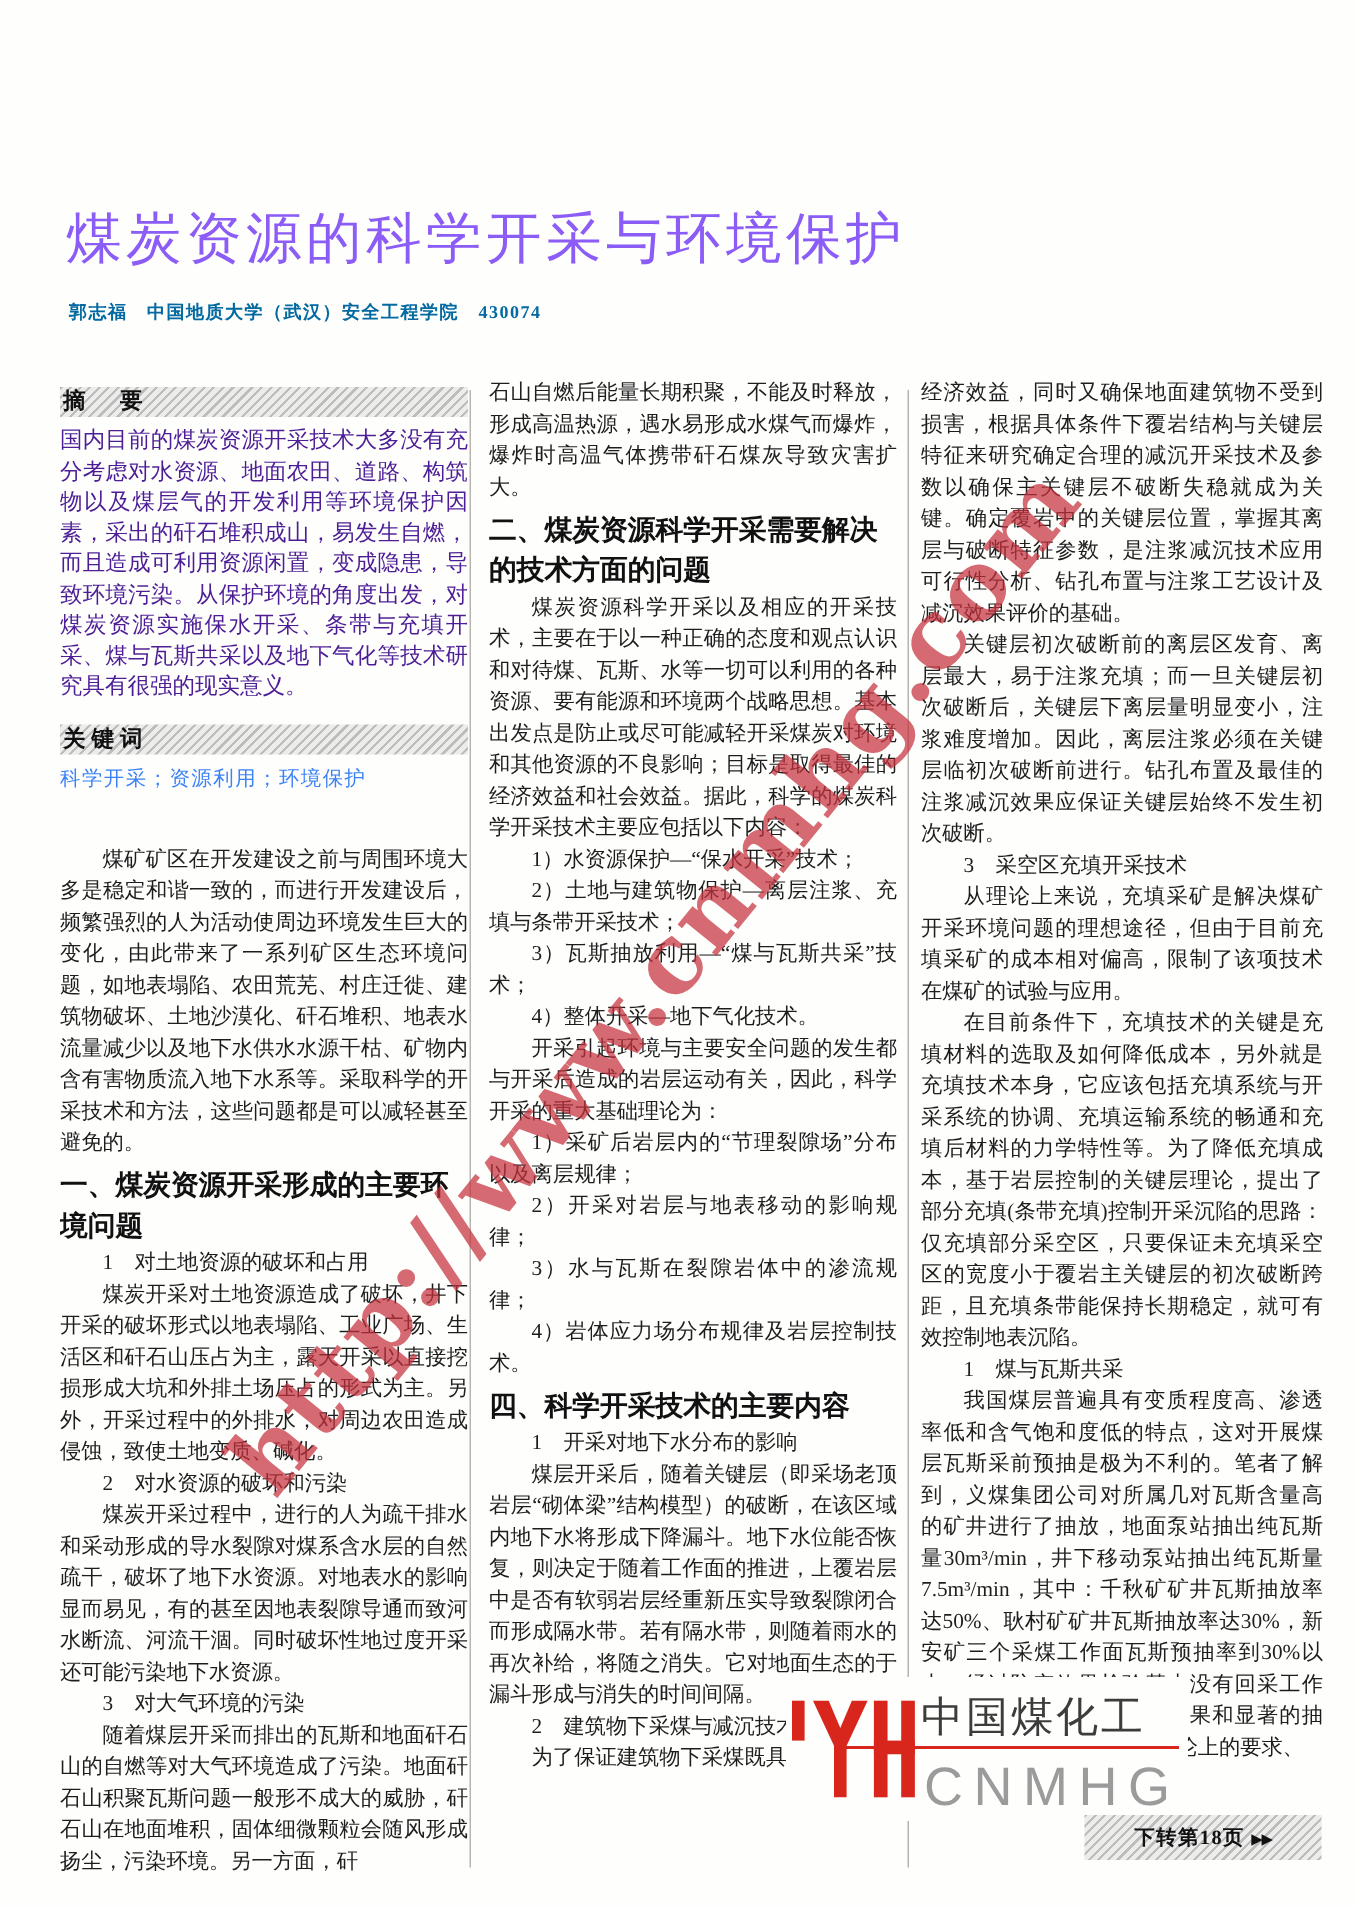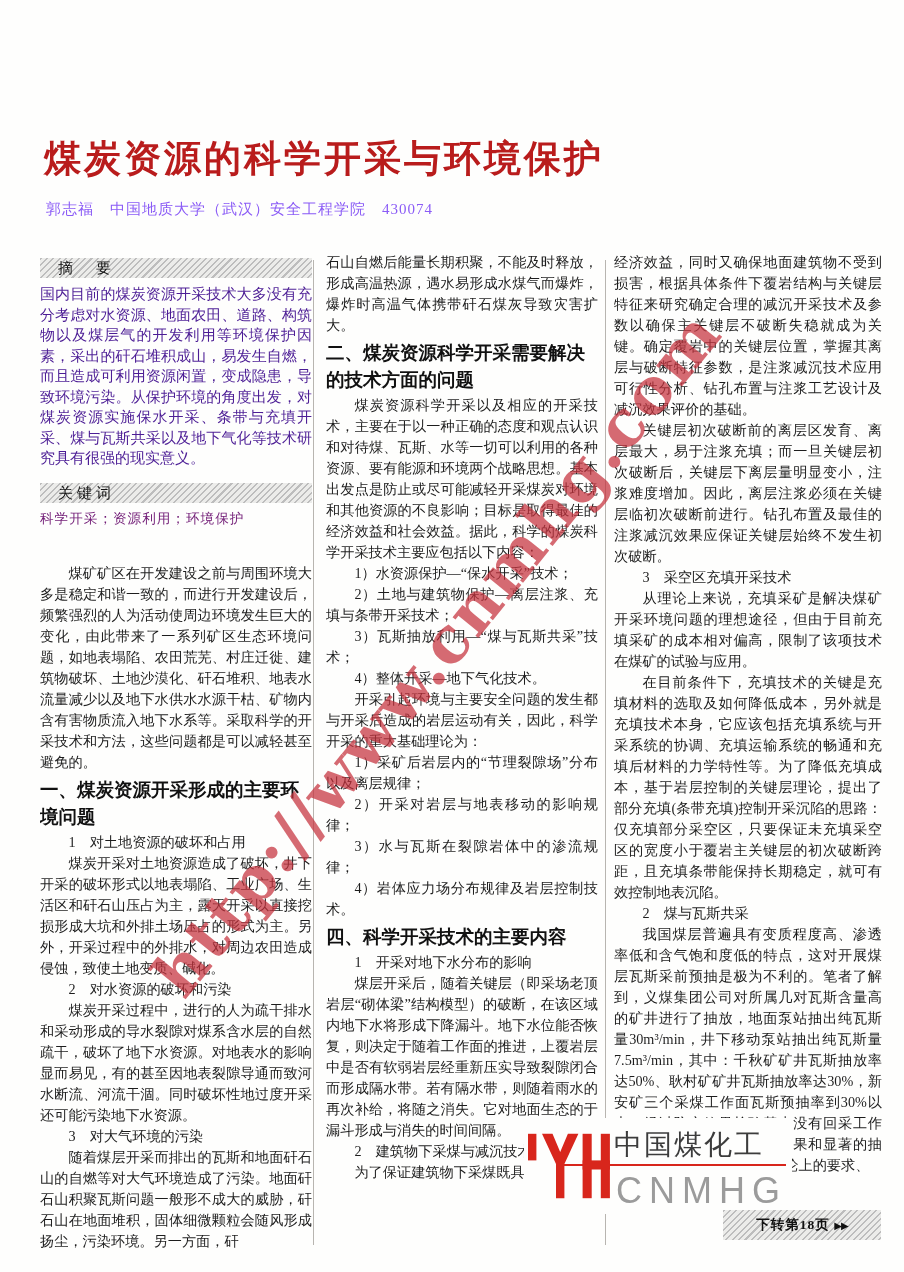--- a/index.html
+++ b/index.html
@@ -6,25 +6,25 @@
   .page{
     position:relative; width:904px; height:1272px; margin:0 auto;
     background:#fefefd; overflow:hidden;
     font-family:"Liberation Serif","DejaVu Serif",serif;
     color:#1d1d1d;
   }
   
   .title{
     position:absolute; left:44px; top:134px; width:700px; margin:0;
     font-family:"Liberation Sans","DejaVu Sans",sans-serif;
-    font-weight:700; font-size:37px; letter-spacing:3px; color:#b91c1c;
+    font-weight:400; font-size:37px; letter-spacing:3px; color:#8b5cf6;
   }
   .author{
     position:absolute; left:46px; top:200px; width:620px;
-    font-weight:normal; font-size:15px; letter-spacing:1px; color:#8b5cf6;
+    font-weight:bold; font-size:12px; letter-spacing:1px; color:#0369a1;
   }
   
   .col{
     position:absolute; top:252px; height:996px; overflow:hidden;
     font-size:14.2px; line-height:21px; text-align:justify;
   }
   .col1{left:40px;  width:272px;}
   .col2{left:326px; width:272px;}
   .col3{left:614px; width:268px;}
   .col p{margin:0; text-indent:2em;}
@@ -38,29 +38,29 @@
     font-size:14.2px; line-height:21px; font-weight:normal;
     margin:0; text-indent:2em; text-align:left;
   }
   
   .hatch{
     background:repeating-linear-gradient(135deg,#bdbdbd 0 1.5px,#ececea 1.5px 4.5px);
   }
   .label-bar{
     height:20px; line-height:20px; margin:14px 0 6px 0;
     font-family:"Liberation Sans","DejaVu Sans",sans-serif;
-    font-weight:400; font-size:15px; letter-spacing:4px; color:#111;
-    padding-left:18px;
+    font-weight:700; font-size:15px; letter-spacing:4px; color:#111;
+    padding-left:2px;
   }
   .label-bar:first-child{margin-top:6px;}
   .abstract-text{
     font-size:15px; line-height:20.5px; text-align:justify; color:#4c1d95;
   }
   .keywords-text{
-    font-size:13.6px; line-height:20px; color:#701a75; letter-spacing:1px;
+    font-size:13.6px; line-height:20px; color:#3b82f6; letter-spacing:1px;
   }
   .abstract-gap{height:34px;}
   
   .vrule{position:absolute; top:260px; width:1px; height:985px; background:#b8b5b0;}
   .vrule1{left:313px;}
   .vrule2{left:605px;}
   
   .watermark{
     position:absolute; left:5px; top:612px; width:880px; height:96px;
     text-align:center; font-family:"DejaVu Serif","Liberation Serif",serif;
@@ -136,21 +136,21 @@
       <h3>2　建筑物下采煤与减沉技术</h3>
       <p>为了保证建筑物下采煤既具有较好的</p>
     </div>
 
   <div class="col col3">
       <p class="cont">经济效益，同时又确保地面建筑物不受到损害，根据具体条件下覆岩结构与关键层特征来研究确定合理的减沉开采技术及参数以确保主关键层不破断失稳就成为关键。确定覆岩中的关键层位置，掌握其离层与破断特征参数，是注浆减沉技术应用可行性分析、钻孔布置与注浆工艺设计及减沉效果评价的基础。</p>
       <p>关键层初次破断前的离层区发育、离层最大，易于注浆充填；而一旦关键层初次破断后，关键层下离层量明显变小，注浆难度增加。因此，离层注浆必须在关键层临初次破断前进行。钻孔布置及最佳的注浆减沉效果应保证关键层始终不发生初次破断。</p>
       <h3>3　采空区充填开采技术</h3>
       <p>从理论上来说，充填采矿是解决煤矿开采环境问题的理想途径，但由于目前充填采矿的成本相对偏高，限制了该项技术在煤矿的试验与应用。</p>
       <p>在目前条件下，充填技术的关键是充填材料的选取及如何降低成本，另外就是充填技术本身，它应该包括充填系统与开采系统的协调、充填运输系统的畅通和充填后材料的力学特性等。为了降低充填成本，基于岩层控制的关键层理论，提出了部分充填(条带充填)控制开采沉陷的思路：仅充填部分采空区，只要保证未充填采空区的宽度小于覆岩主关键层的初次破断跨距，且充填条带能保持长期稳定，就可有效控制地表沉陷。</p>
-      <h3>2　煤与瓦斯共采</h3>
+      <h3>1　煤与瓦斯共采</h3>
       <p>我国煤层普遍具有变质程度高、渗透率低和含气饱和度低的特点，这对开展煤层瓦斯采前预抽是极为不利的。笔者了解到，义煤集团公司对所属几对瓦斯含量高的矿井进行了抽放，地面泵站抽出纯瓦斯量30m³/min，井下移动泵站抽出纯瓦斯量7.5m³/min，其中：千秋矿矿井瓦斯抽放率达50%、耿村矿矿井瓦斯抽放率达30%，新安矿三个采煤工作面瓦斯预抽率到30%以上，经过防突效果检验基本没有回采工作面瓦斯也基本不显的消突效果和显著的抽放效果。虽然如此，但与理论上的要求、</p>
     </div>
 
   <div class="vrule vrule1"></div>
   <div class="vrule vrule2"></div>
 
   <div class="watermark">http://www.cnmhg.com</div>
 
   <div class="logo">
     <svg class="logo-mark" width="84" height="88" viewBox="0 0 120 100" aria-hidden="true">

